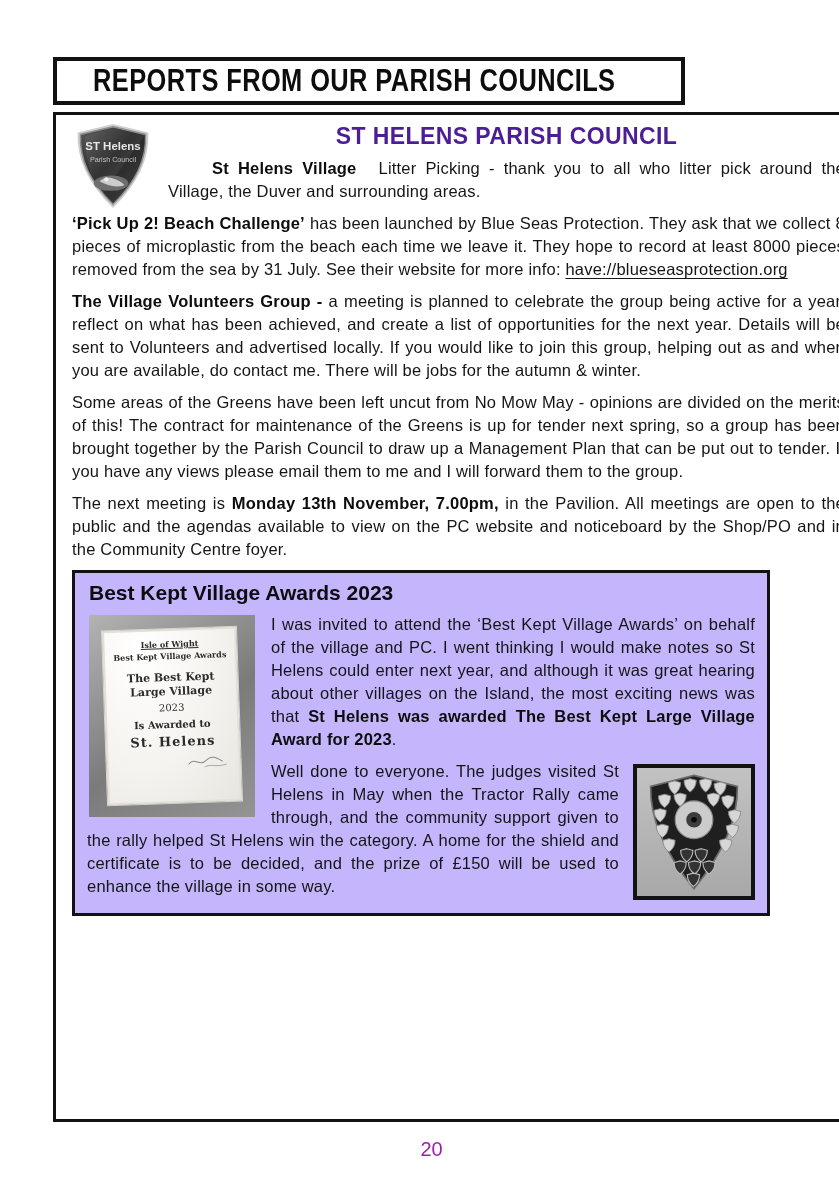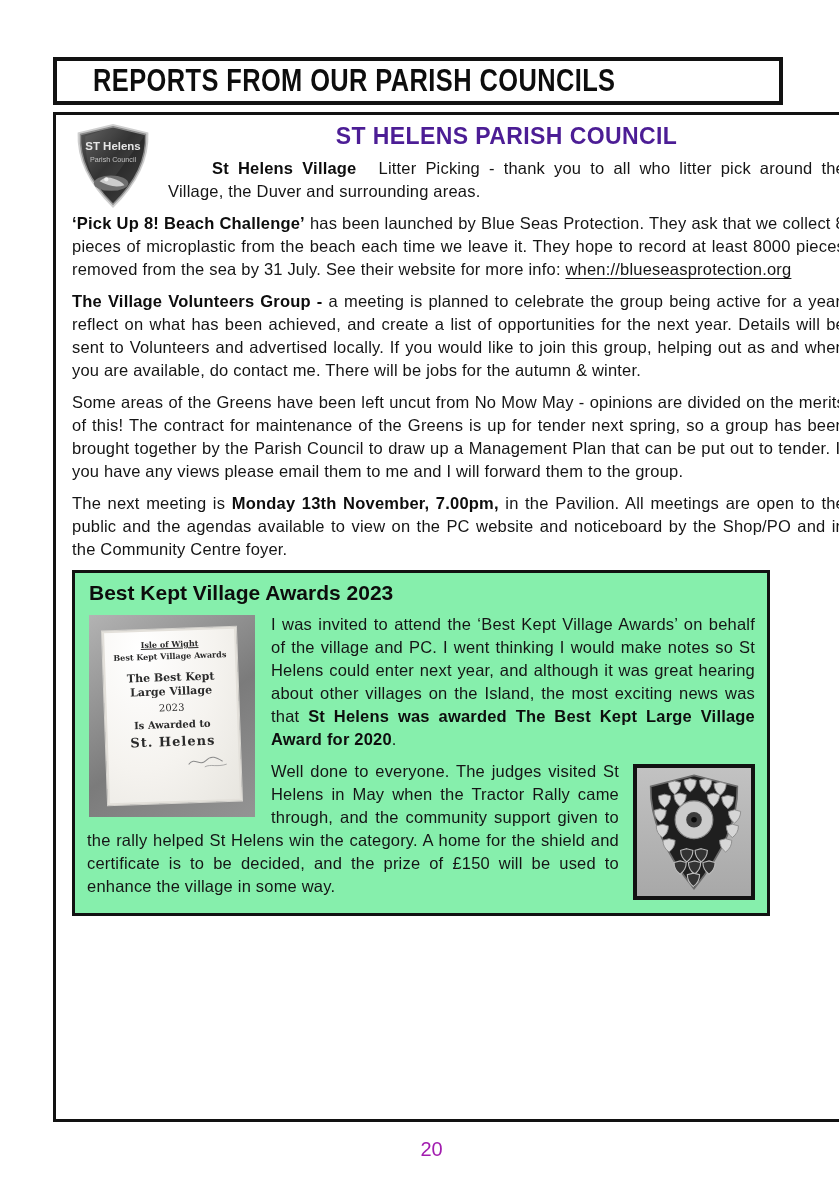--- a/index.html
+++ b/index.html
@@ -1,21 +1,21 @@
 <!DOCTYPE html>
 <html><head>
 <meta charset="utf-8">
 <style>
   html,body{margin:0;padding:0;}
   body{
     width:839px;height:1191px;background:#ffffff;position:relative;
     font-family:"Liberation Sans",sans-serif;color:#151515;overflow:hidden;
   }
   .title-box{
-    position:absolute;left:53px;top:57px;width:730px;height:48px;
+    position:absolute;left:53px;top:57px;width:632px;height:48px;
     border:4px solid #121212;box-sizing:border-box;display:flex;align-items:center;
     background:#fff;
   }
   .title-box h1{
     margin:0 0 0 36px;font-size:31px;font-weight:bold;white-space:nowrap;
     transform:scaleX(0.82);transform-origin:left center;letter-spacing:0.5px;color:#0d0d0d;
   }
   .main-box{
     position:absolute;left:53px;top:112px;width:811px;height:1010px;
     border:3px solid #121212;box-sizing:border-box;background:#fff;
@@ -29,21 +29,21 @@
   .body{
     text-align:justify;font-size:16.5px;line-height:23px;letter-spacing:0.2px;
     margin:0 0 9px 0;color:#151515;
   }
   .body b{color:#0d0d0d;}
   .gap-right{margin-right:22px;margin-left:44px;}
   .subhead{font-weight:bold;font-size:17px;line-height:23px;margin:0 0 1px 0;color:#0d0d0d;}
   a.doc-link{color:#151515;text-decoration:underline;text-underline-offset:3px;cursor:pointer;}
   .award-box{
     border:3px solid #121212;box-sizing:border-box;width:698px;margin:4px 0 10px 0;
-    padding:4px 12px 6px 12px;overflow:hidden;background:#86efac;
+    padding:4px 12px 6px 12px;overflow:hidden;background:#c4b5fd;
   }
   .award-heading{font-size:21px;font-weight:bold;margin:4px 0 8px 2px;color:#0d0d0d;}
   .cert-frame{
     float:left;width:166px;height:202px;margin:2px 16px 4px 2px;
     background:linear-gradient(145deg,#b3b3b3 0%,#7b7b7b 55%,#949494 100%);
     padding:13px 15px;box-sizing:border-box;
   }
   .cert-sheet{
     width:100%;height:100%;box-sizing:border-box;
     background:radial-gradient(ellipse at 28% 12%,#ffffff 0%,#f5f3ef 55%,#e7e5df 100%);
@@ -97,21 +97,21 @@
       <ellipse cx="40" cy="64" rx="18" ry="8" fill="#6e6e6e"></ellipse>
       <path d="M28 62 q6 -6 14 -3 q8 2 12 7 q-12 4 -26 -4 Z" fill="#cdcdcd"></path>
       <circle cx="35" cy="60" r="2.2" fill="#efefef"></circle>
     </svg>
   </div>
 
   <div class="council-heading">ST HELENS PARISH COUNCIL</div>
 
   <p class="body"><b class="gap-right">St Helens Village</b><span>Litter Picking - thank you to all who litter pick around the Village, the Duver and surrounding areas.</span></p>
 
-  <p class="body"><b>‘Pick Up 8! Beach Challenge’</b><span> has been launched by Blue Seas Protection. They ask that we collect 8 pieces of microplastic from the beach each time we leave it. They hope to record at least 8000 pieces removed from the sea by 31 July. See their website for more info: </span><a class="doc-link">when://blueseasprotection.org</a></p>
+  <p class="body"><b>‘Pick Up 2! Beach Challenge’</b><span> has been launched by Blue Seas Protection. They ask that we collect 8 pieces of microplastic from the beach each time we leave it. They hope to record at least 8000 pieces removed from the sea by 31 July. See their website for more info: </span><a class="doc-link">have://blueseasprotection.org</a></p>
 
   <p class="body"><b>The Village Volunteers Group - </b><span>a meeting is planned to celebrate the group being active for a year, reflect on what has been achieved, and create a list of opportunities for the next year. Details will be sent to Volunteers and advertised locally. If you would like to join this group, helping out as and when you are available, do contact me. There will be jobs for the autumn &amp; winter.</span></p>
 
   <p class="body">Some areas of the Greens have been left uncut from No Mow May - opinions are divided on the merits of this! The contract for maintenance of the Greens is up for tender next spring, so a group has been brought together by the Parish Council to draw up a Management Plan that can be put out to tender. If you have any views please email them to me and I will forward them to the group.</p>
 
   <p class="body"><span>The next meeting is </span><b>Monday 13th November, 7.00pm,</b><span> in the Pavilion. All meetings are open to the public and the agendas available to view on the PC website and noticeboard by the Shop/PO and in the Community Centre foyer.</span></p>
 
   <div class="award-box">
     <div class="award-heading">Best Kept Village Awards 2023</div>
 
@@ -124,21 +124,21 @@
         <div class="cert-l5">2023</div>
         <div class="cert-l6">Is Awarded to</div>
         <div class="cert-l7">St. Helens</div>
         <svg class="cert-sign" width="44" height="16" viewBox="0 0 44 16">
           <path d="M2 10 C 8 2, 13 13, 19 7 S 30 4, 36 8" stroke="#8a8a8a" stroke-width="1" fill="none"></path>
           <path d="M18 13 C 24 10, 30 14, 40 11" stroke="#9a9a9a" stroke-width="0.8" fill="none"></path>
         </svg>
       </div>
     </div>
 
-    <p class="body"><span>I was invited to attend the ‘Best Kept Village Awards’ on behalf of the village and PC. I went thinking I would make notes so St Helens could enter next year, and although it was great hearing about other villages on the Island, the most exciting news was that </span><b>St Helens was awarded The Best Kept Large Village Award for 2020</b><span>.</span></p>
+    <p class="body"><span>I was invited to attend the ‘Best Kept Village Awards’ on behalf of the village and PC. I went thinking I would make notes so St Helens could enter next year, and although it was great hearing about other villages on the Island, the most exciting news was that </span><b>St Helens was awarded The Best Kept Large Village Award for 2023</b><span>.</span></p>
 
 
     <div class="trophy-photo">
       <svg viewBox="0 0 90 106" width="100" height="118">
         <defs>
           <path id="msh" d="M5.5 0 L11 1.5 Q11 8 5.5 12 Q0 8 0 1.5 Z"></path>
         </defs>
         <path d="M45 2 L84 12 Q85 55 45 104 Q5 55 6 12 Z" fill="#1f1f1f" stroke="#6b6b6b" stroke-width="1.5"></path>
         <g fill="#d6d6d6" stroke="#8a8a8a" stroke-width="0.8">
           <use href="#msh" x="22" y="7"></use>

